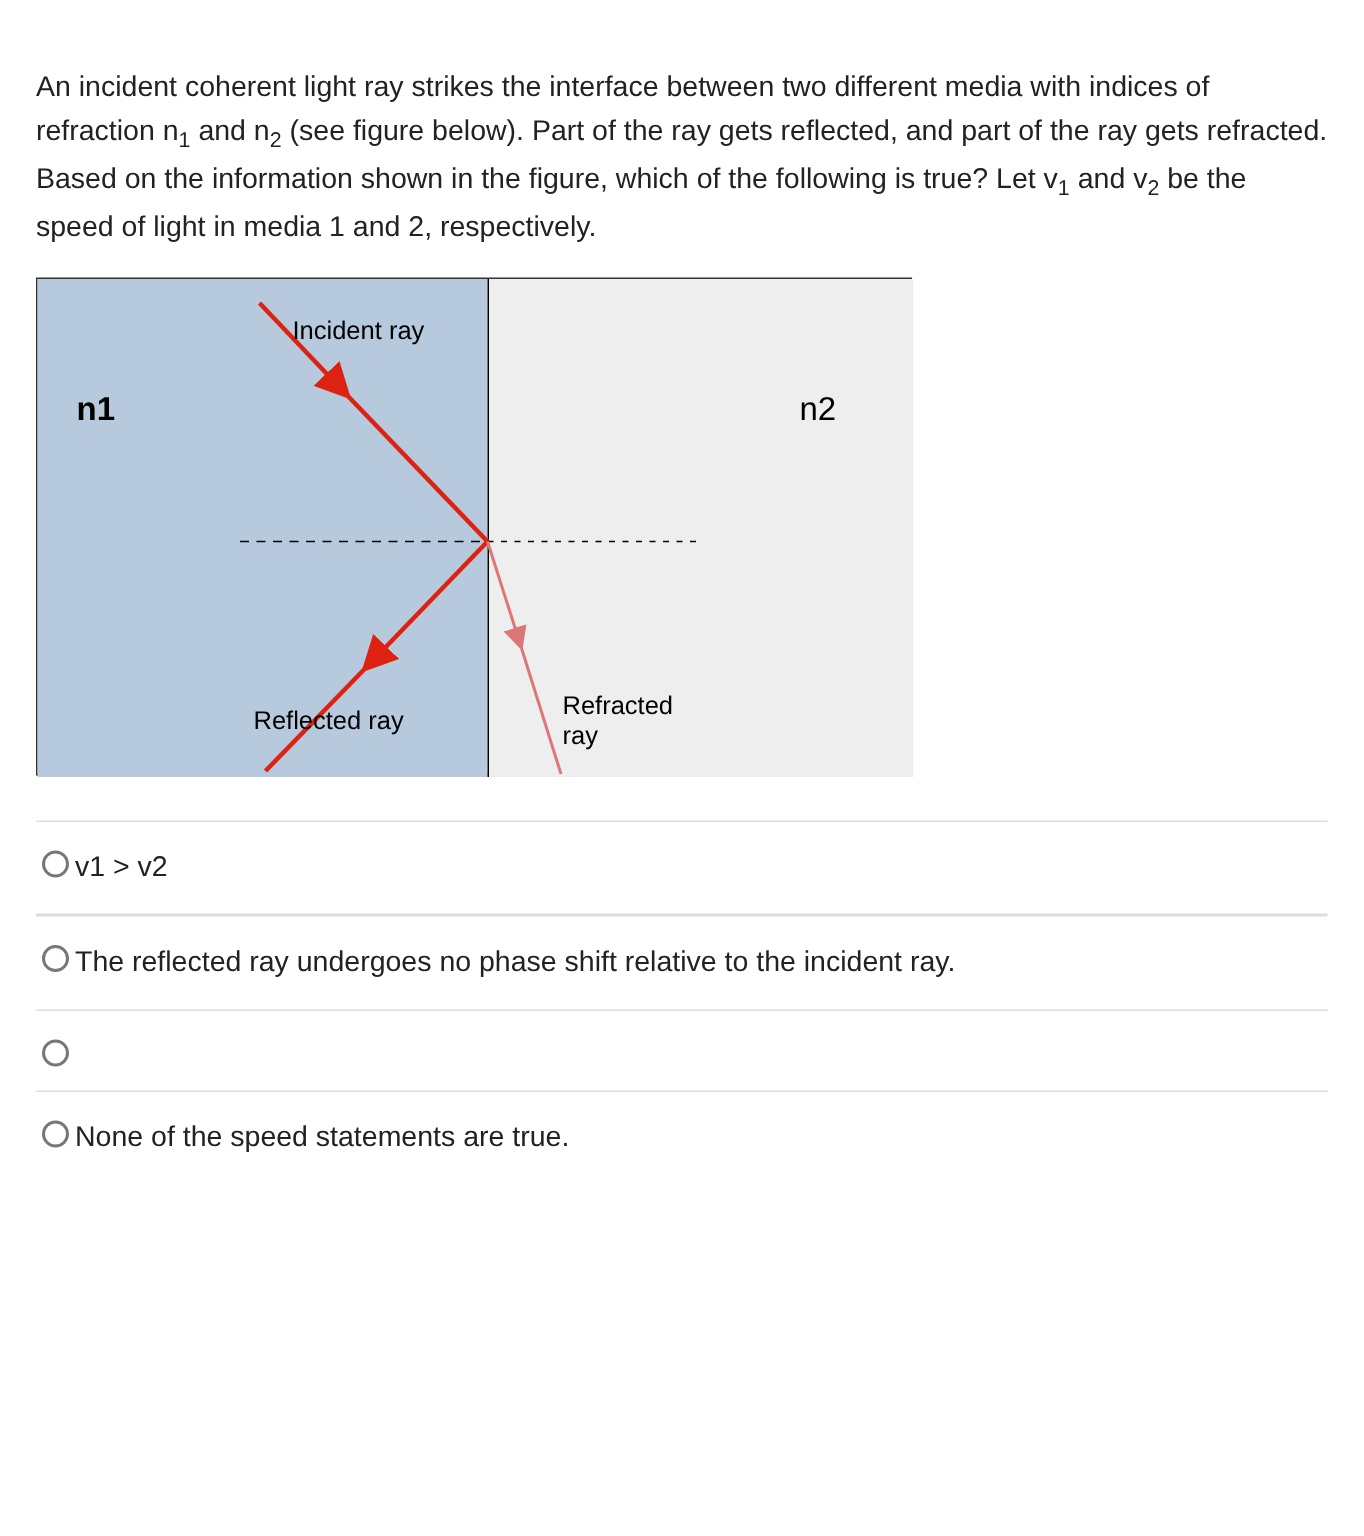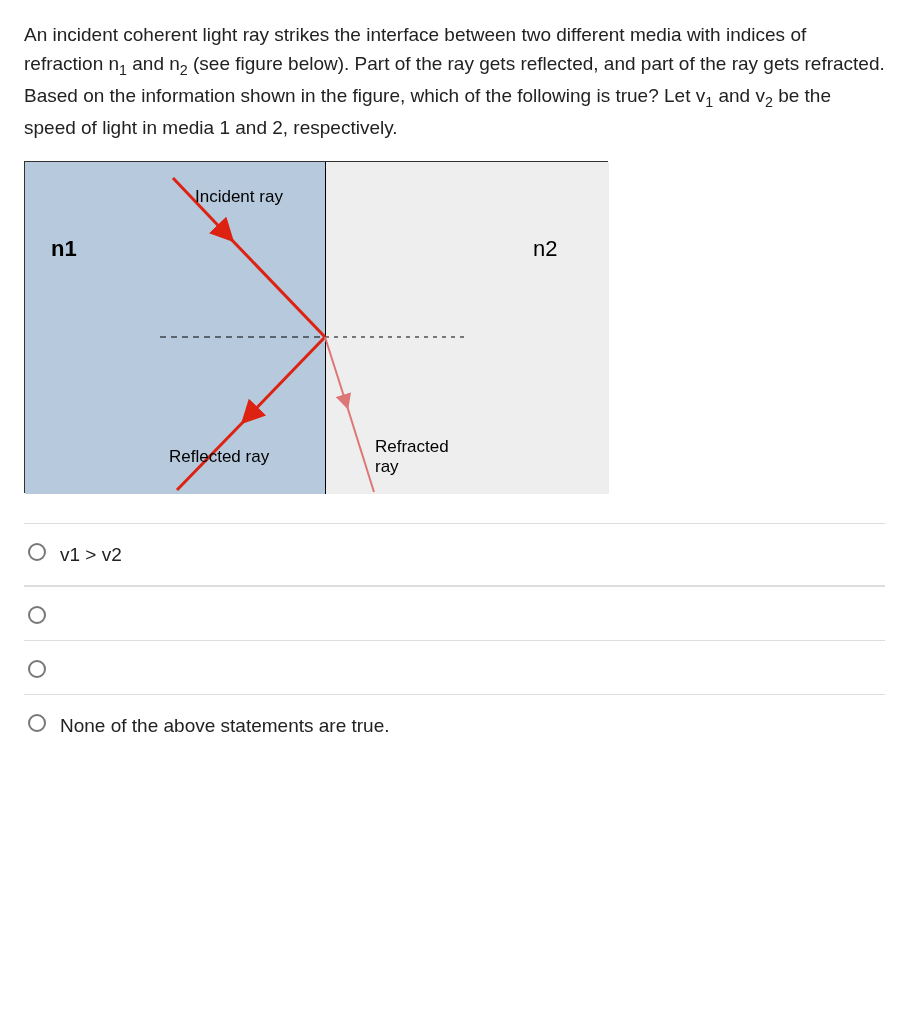--- a/index.html
+++ b/index.html
@@ -6,38 +6,38 @@
   body {
     margin: 0;
     padding: 20px 24px;
     font-family: Arial, Helvetica, sans-serif;
     font-size: 19px;
     line-height: 1.55;
     color: #222;
     background: #fff;
     width: 909px;
   }
-  .question { margin-bottom: 18px; }
+  .question { margin-bottom: 18px; margin-top: 24px; }
   sub { font-size: 0.75em; }
   .figure {
     border: 1px solid #333;
     width: 584px;
     height: 332px;
     margin-bottom: 30px;
     position: relative;
   }
   .options hr {
     border: none;
     border-top: 1px solid #ddd;
     margin: 0;
   }
   .option {
     display: flex;
     align-items: flex-start;
-    gap: 14px;
+    gap: 4px;
     padding: 16px 4px;
     cursor: pointer;
   }
   .radio {
     width: 18px;
     height: 18px;
     border: 2px solid #777;
     border-radius: 50%;
     flex-shrink: 0;
     margin-top: 3px;
@@ -98,23 +98,24 @@
 <div class="options">
   <hr>
   <div class="option">
     <div class="radio"></div>
     <span>v1 &gt; v2</span>
   </div>
   <hr>
   <hr>
   <div class="option">
     <div class="radio"></div>
+    <span>The reflected ray undergoes no phase shift relative to the incident ray.</span>
   </div>
   <hr>
   <div class="option">
     <div class="radio"></div>
   </div>
   <hr>
   <div class="option">
     <div class="radio"></div>
-    <span>None of the above statements are true.</span>
+    <span>None of the speed statements are true.</span>
   </div>
 </div>
 
 </body></html>

